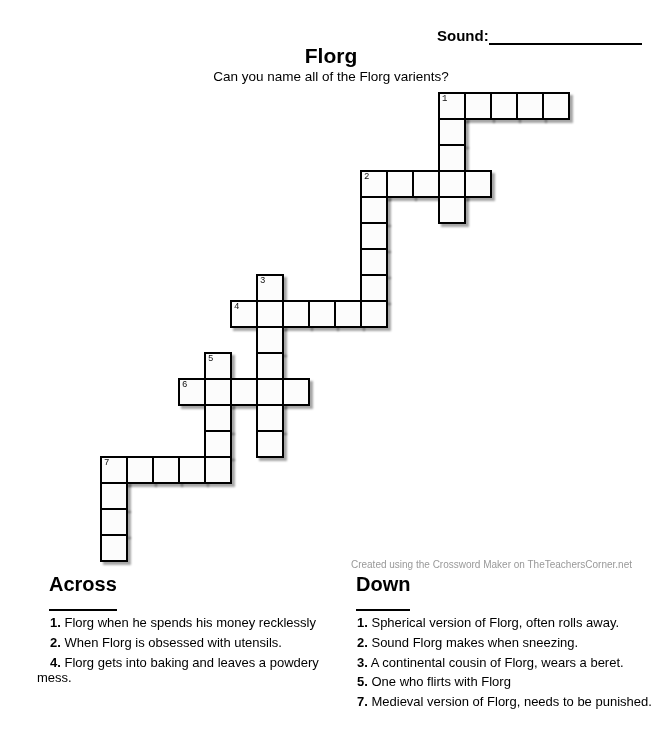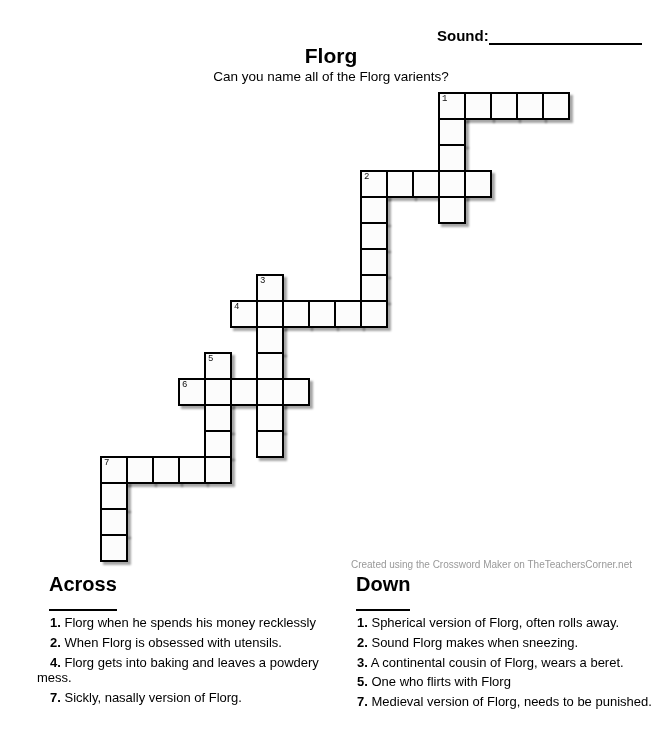--- a/index.html
+++ b/index.html
@@ -114,21 +114,20 @@
     </div>
 
   <div class="credit">Created using the Crossword Maker on TheTeachersCorner.net</div>
 
   <div class="clues clues-across">
     <span class="hdr">Across</span>
     <div id="across-list" class="clue-list">
         <p class="clue"><b>1.</b> Florg when he spends his money recklessly</p>
         <p class="clue"><b>2.</b> When Florg is obsessed with utensils.</p>
         <p class="clue"><b>4.</b> Florg gets into baking and leaves a powdery mess.</p>
-        <p class="clue"><b>7.</b> Sickly, nasally version of Florg.</p>
       </div>
   </div>
 
   <div class="clues clues-down">
     <span class="hdr">Down</span>
     <div id="down-list" class="clue-list">
         <p class="clue"><b>1.</b> Spherical version of Florg, often rolls away.</p>
         <p class="clue"><b>2.</b> Sound Florg makes when sneezing.</p>
         <p class="clue"><b>3.</b> A continental cousin of Florg, wears a beret.</p>
         <p class="clue"><b>5.</b> One who flirts with Florg</p>

